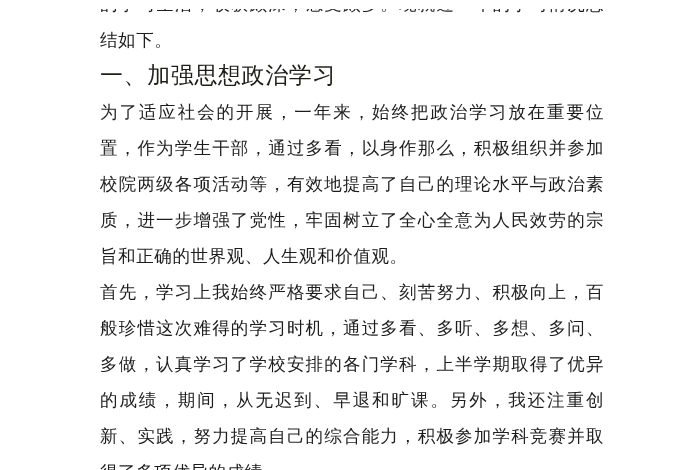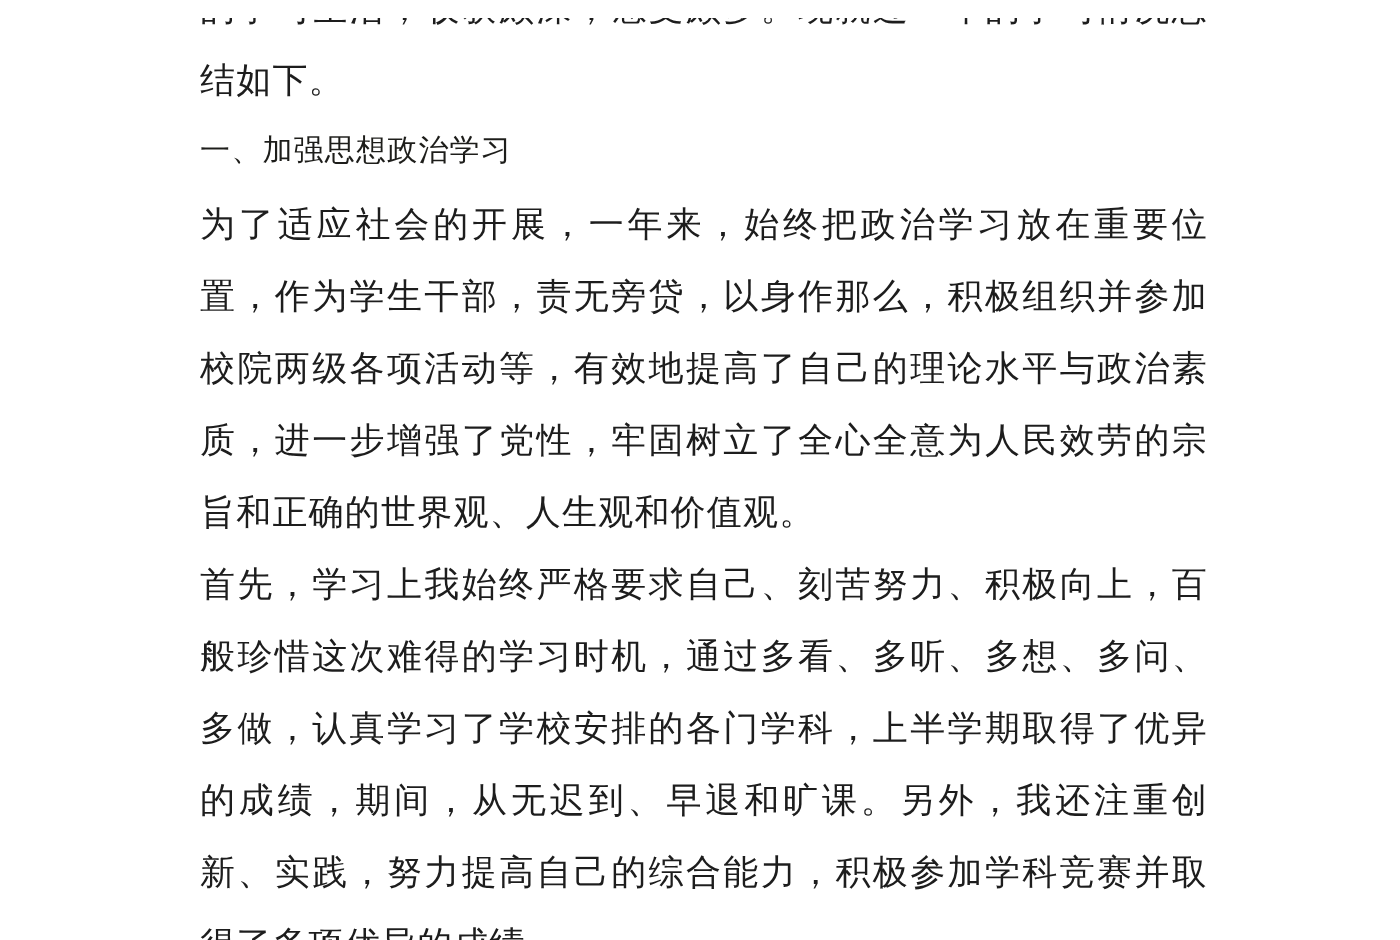--- a/index.html
+++ b/index.html
@@ -32,21 +32,21 @@
     line-height: 36px;
     letter-spacing: 0.6px;
     text-align: justify;
     text-justify: inter-ideograph;
     color: #1d1d1d;
   }
   p.clipped-top {
     
   }
   .heading {
-    font-size: 15px;
+    font-size: 23px;
     line-height: 36px;
     letter-spacing: 0.6px;
     color: #1d1d1a;
   }
   .fade-top {
     position: absolute;
     left: 0;
     top: 0;
     width: 700px;
     height: 9px;
@@ -57,20 +57,20 @@
 </head>
 <body>
 
 <div class="page">
   <div class="doc-body">
 
     <p class="clipped-top">的学习生活，收获颇深，感受颇多。现就过一年的学习情况总结如下。</p>
 
     <p class="heading">一、加强思想政治学习</p>
 
-    <p>为了适应社会的开展，一年来，始终把政治学习放在重要位置，作为学生干部，责无旁贷，以身作那么，积极组织并参加校院两级各项活动等，有效地提高了自己的理论水平与政治素质，进一步增强了党性，牢固树立了全心全意为人民效劳的宗旨和正确的世界观、人生观和价值观。</p>
+    <p>为了适应社会的开展，一年来，始终把政治学习放在重要位置，作为学生干部，通过多看，以身作那么，积极组织并参加校院两级各项活动等，有效地提高了自己的理论水平与政治素质，进一步增强了党性，牢固树立了全心全意为人民效劳的宗旨和正确的世界观、人生观和价值观。</p>
 
 
     <p>首先，学习上我始终严格要求自己、刻苦努力、积极向上，百般珍惜这次难得的学习时机，通过多看、多听、多想、多问、多做，认真学习了学校安排的各门学科，上半学期取得了优异的成绩，期间，从无迟到、早退和旷课。另外，我还注重创新、实践，努力提高自己的综合能力，积极参加学科竞赛并取得了多项优异的成绩。</p>
 
   </div>
   <div class="fade-top"></div>
 </div>
 
 </body></html>

